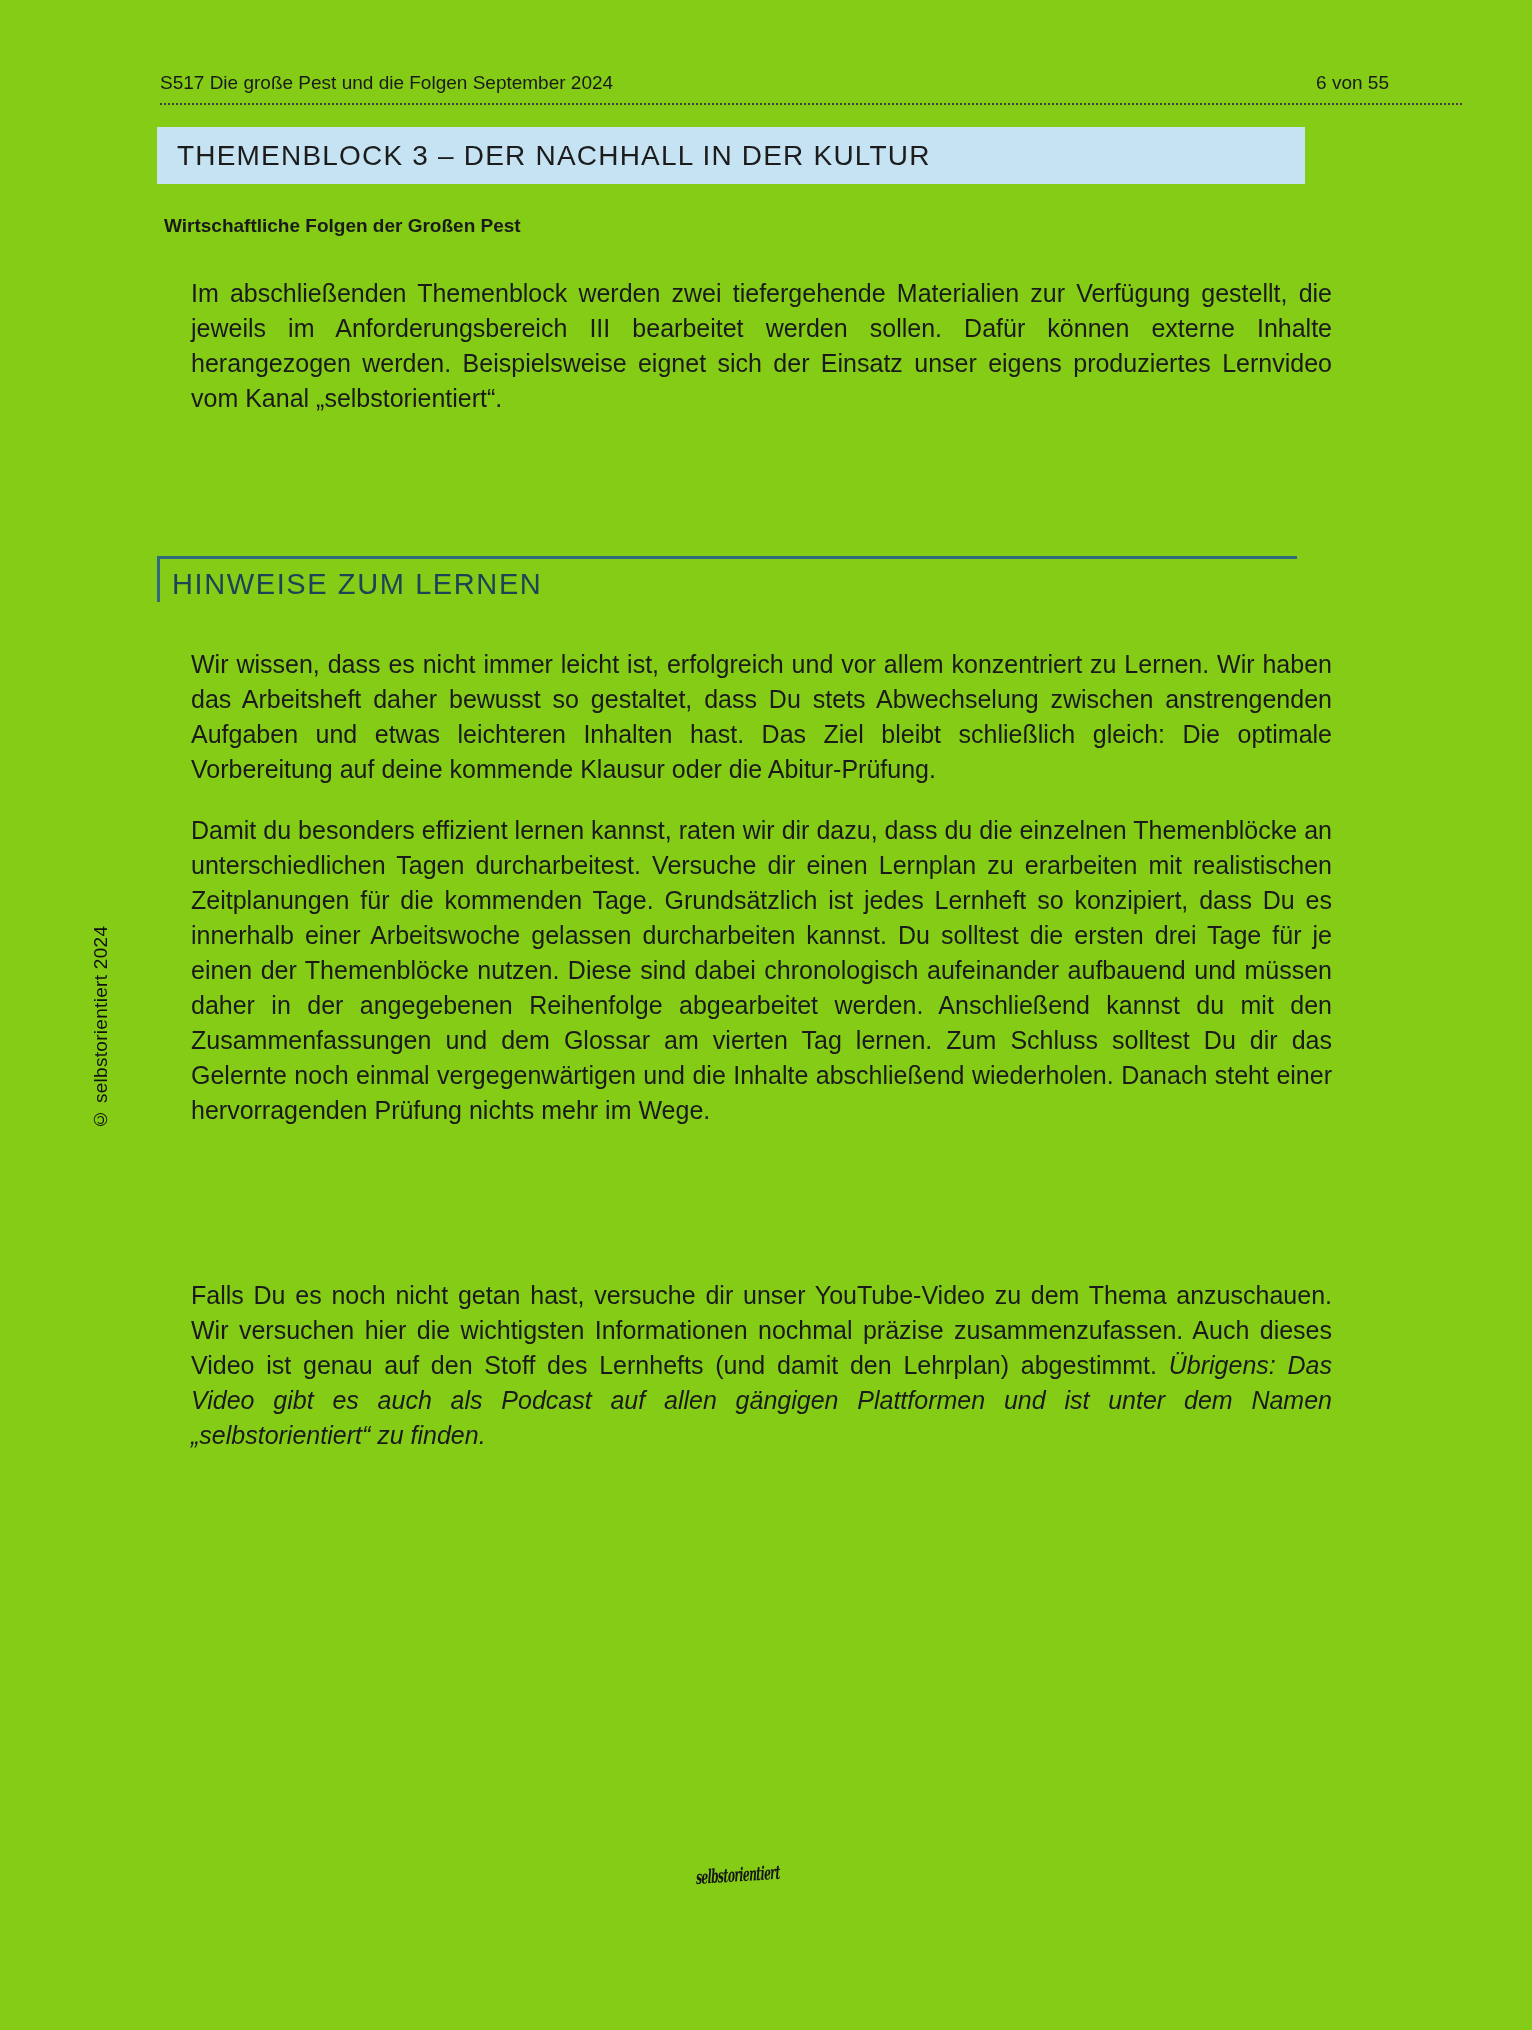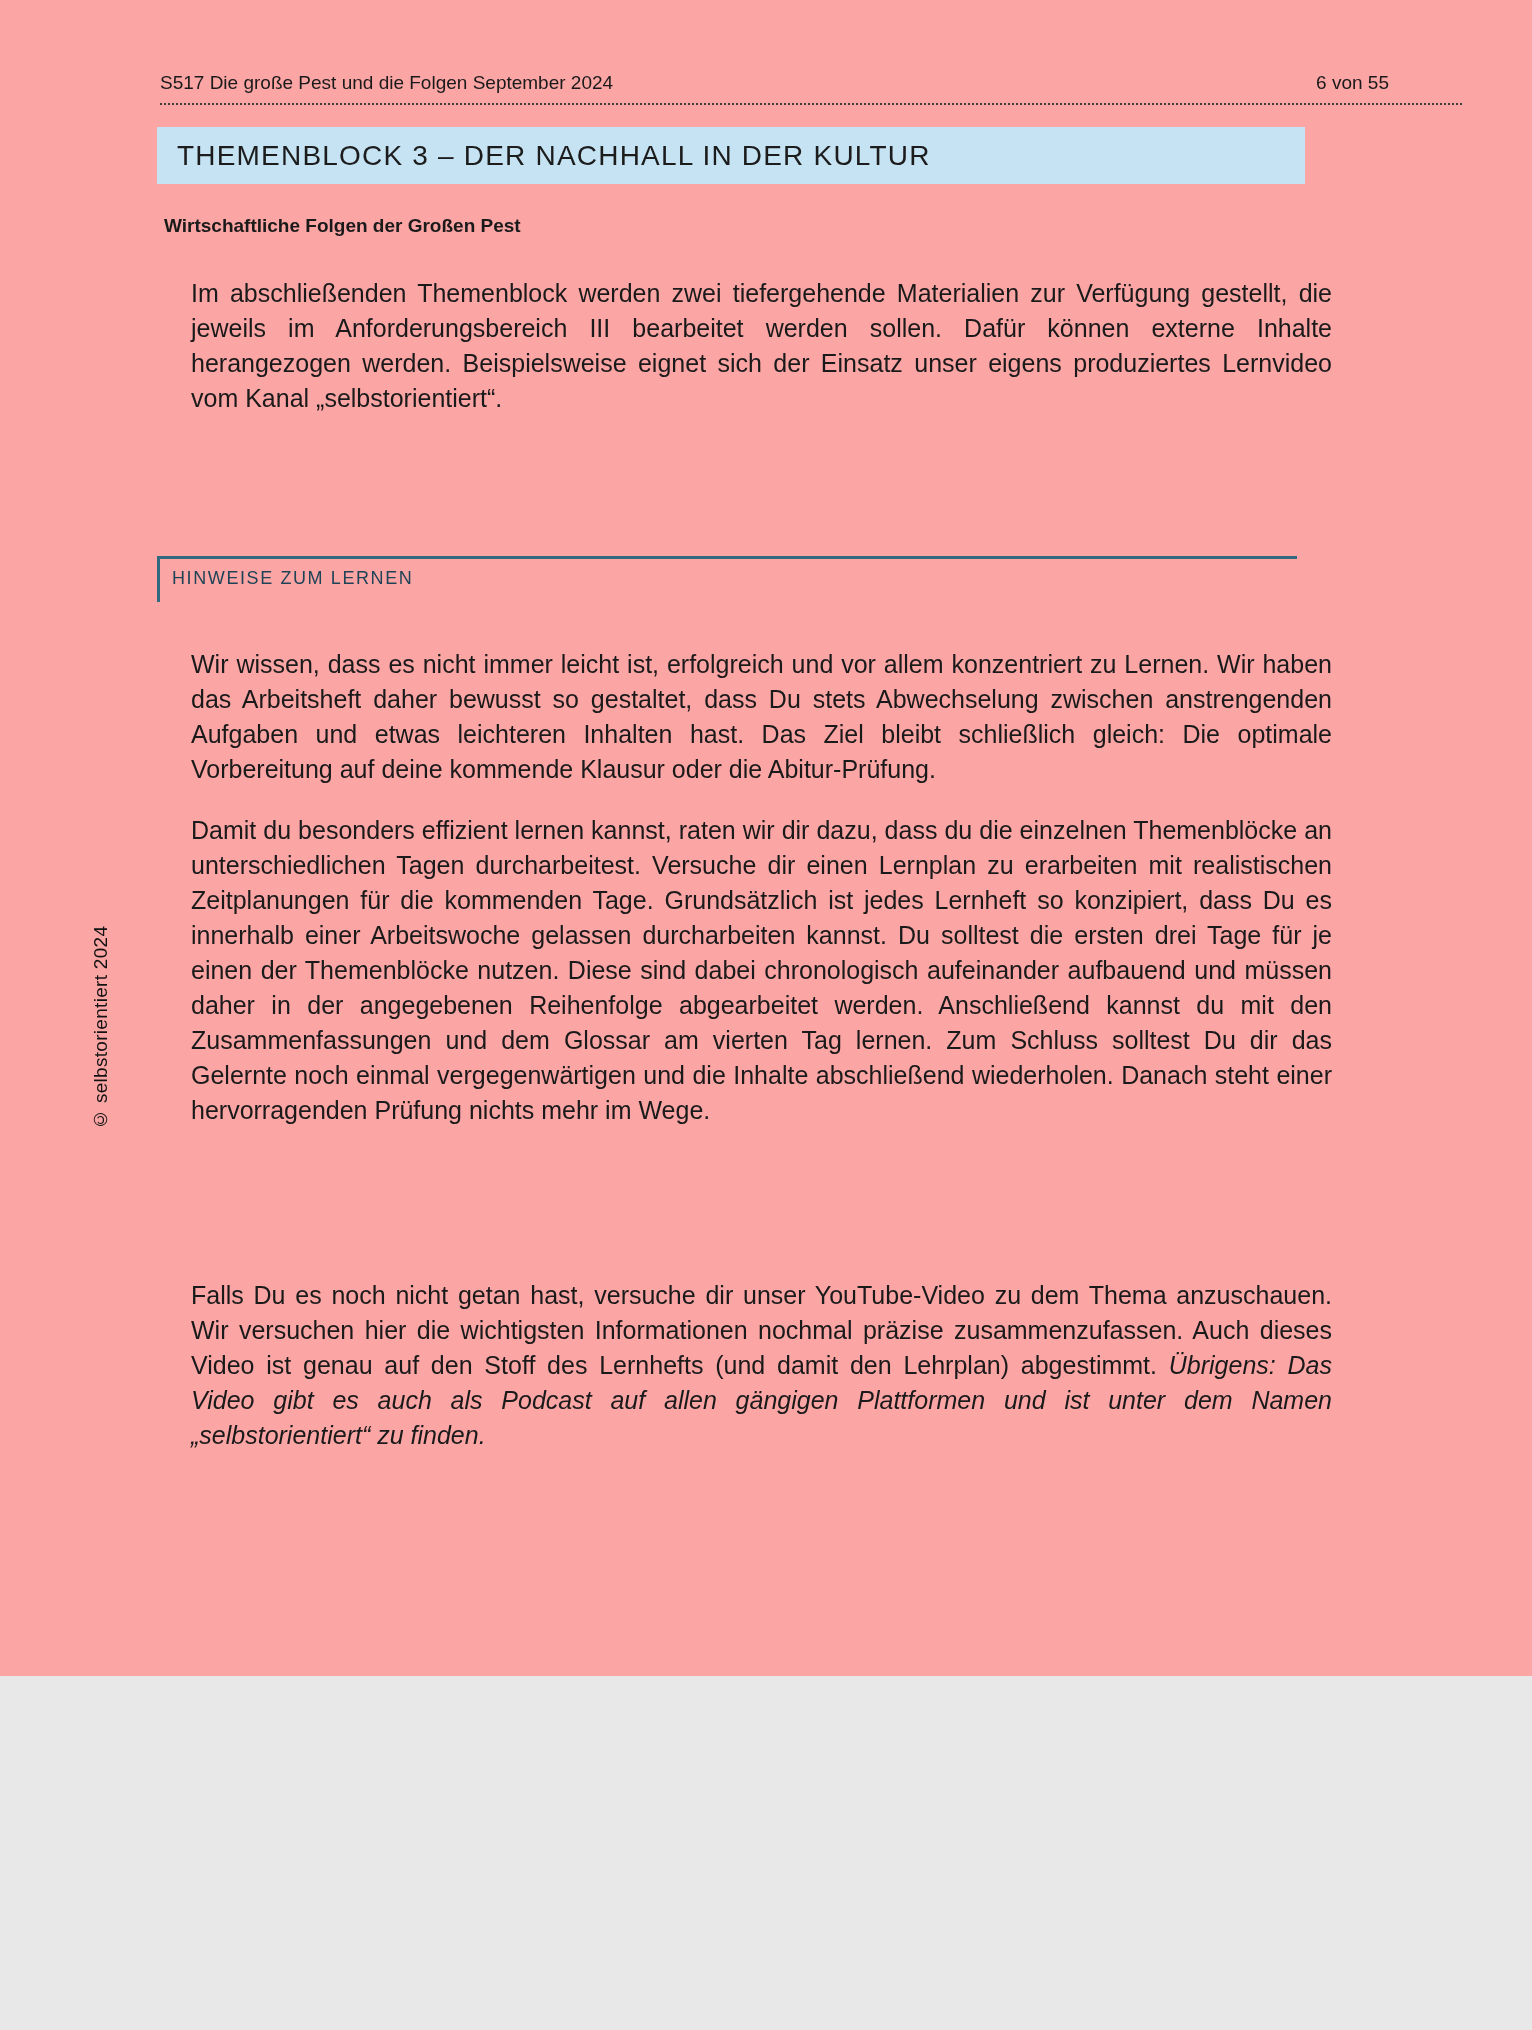--- a/index.html
+++ b/index.html
@@ -1,21 +1,21 @@
 <!DOCTYPE html>
 <html lang="de" style="--banner-bg: #c5e3f3; --accent-border: #31697f; --accent-text: #1e4356;"><head>
 <meta charset="utf-8">
 <style>
   html, body { margin: 0; padding: 0; background: #e8e8e8; }
   .page {
     position: relative;
     width: 1532px;
-    height: 1676px;
+    height: 2030px;
     margin: 0 auto;
-    background: #fca5a5;
+    background: #84cc16;
     font-family: "Liberation Sans", sans-serif;
     color: #1a1a1a;
     overflow: hidden;
     text-decoration: underline;
   }
 
   
   .doc-header {
     position: absolute;
     left: 160px;
@@ -75,21 +75,21 @@
   .hinweise-box {
     position: absolute;
     left: 157px;
     top: 556px;
     width: 1140px;
     height: 46px;
     box-sizing: border-box;
     border-top: 3px solid var(--accent-border, #31697f);
     border-left: 3px solid var(--accent-border, #31697f);
     padding: 9px 0 0 12px;
-    font-size: 18px;
+    font-size: 29px;
     letter-spacing: 1.6px;
     color: var(--accent-text, #1e4356);
   }
 
   .italic-note { font-style: italic; }
 
   
   .copyright {
     position: absolute;
     left: 90px;

